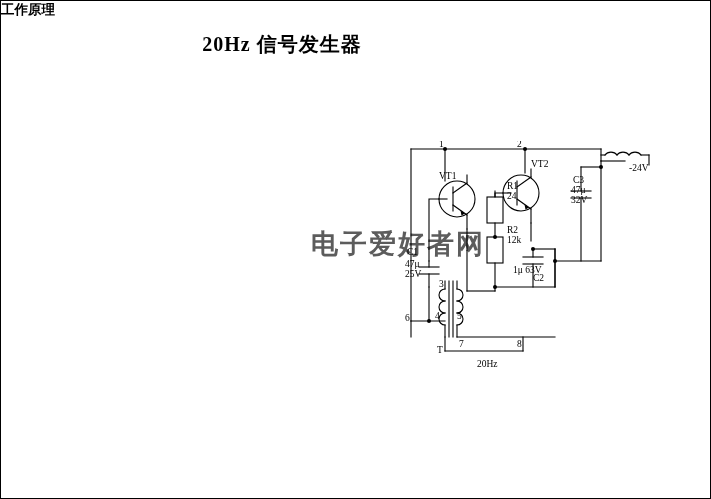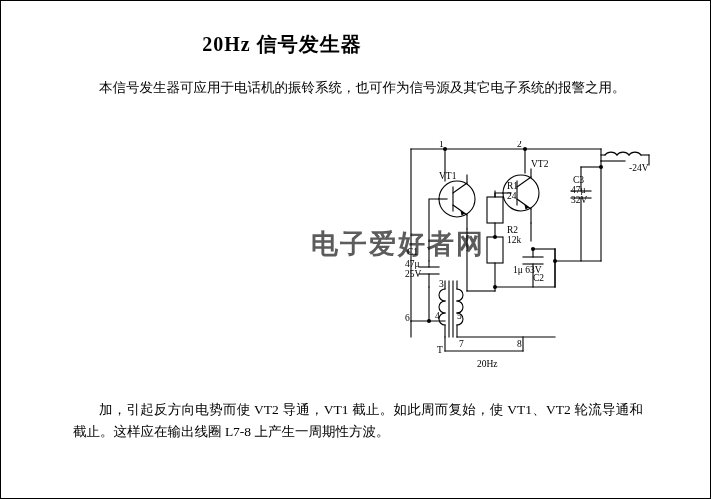--- a/index.html
+++ b/index.html
@@ -43,26 +43,25 @@
   .circuit svg{display:block;}
   .cl{font-family:"Liberation Serif", serif;font-size:9.5px;}
 </style>
 </head>
 <body>
 
 <div class="page">
 
   <div class="title">20Hz 信号发生器</div>
 
-  <div class="para p-intro">本信号发生器可应用于电话机的振铃系统，也可作为信号源及其它电子系统的报警之用。</div>
-
-
-
-
-  <div class="para p-full">加，引起反方向电势而使 VT2 导通，VT1 截止。如此周而复始，使 VT1、VT2 轮流导通和截止。这样应在输出线圈 L7-8 上产生一周期性方波。</div>
+
+  <div class="h-sub">工作原理</div>
+
+
+
 
 
   <div class="watermark">电子爱好者网</div>
 
   <div class="circuit">
     <svg width="252" height="230" viewBox="0 0 252 230" xmlns="http://www.w3.org/2000/svg">
       <g fill="none" stroke="#000" stroke-width="1.1" stroke-linecap="square">
 
         <path d="M6 8 L6 180"></path>
 

